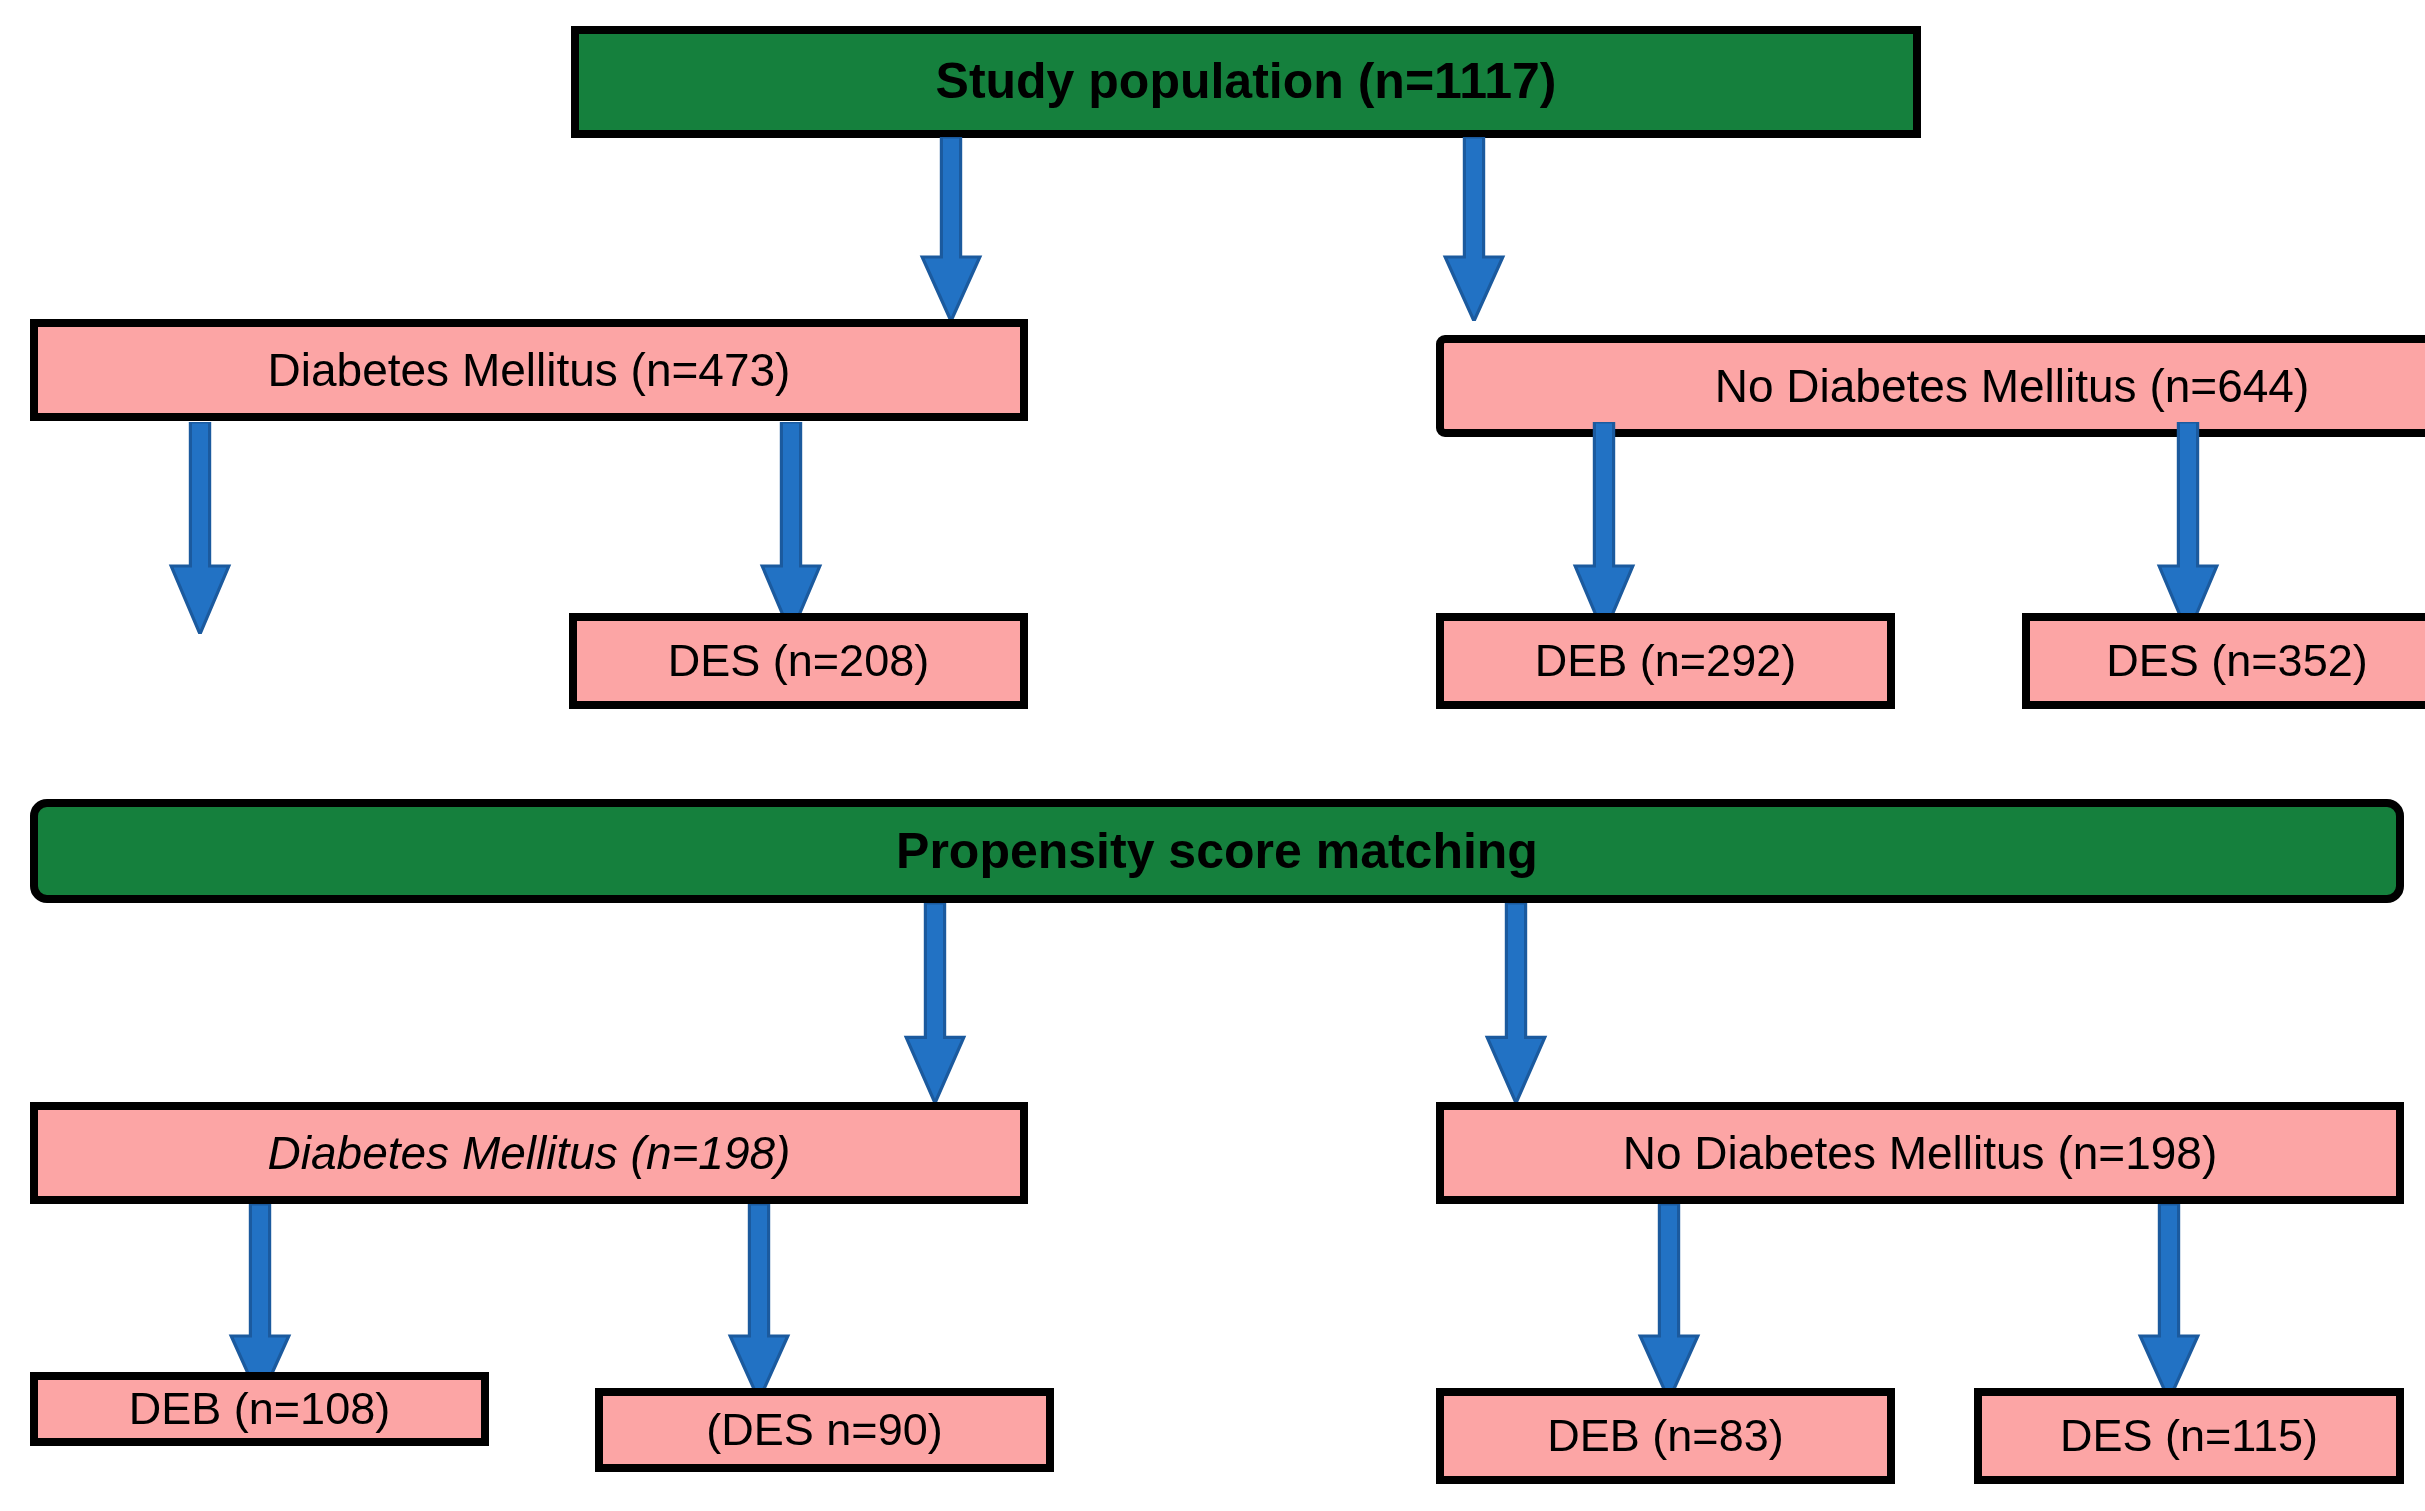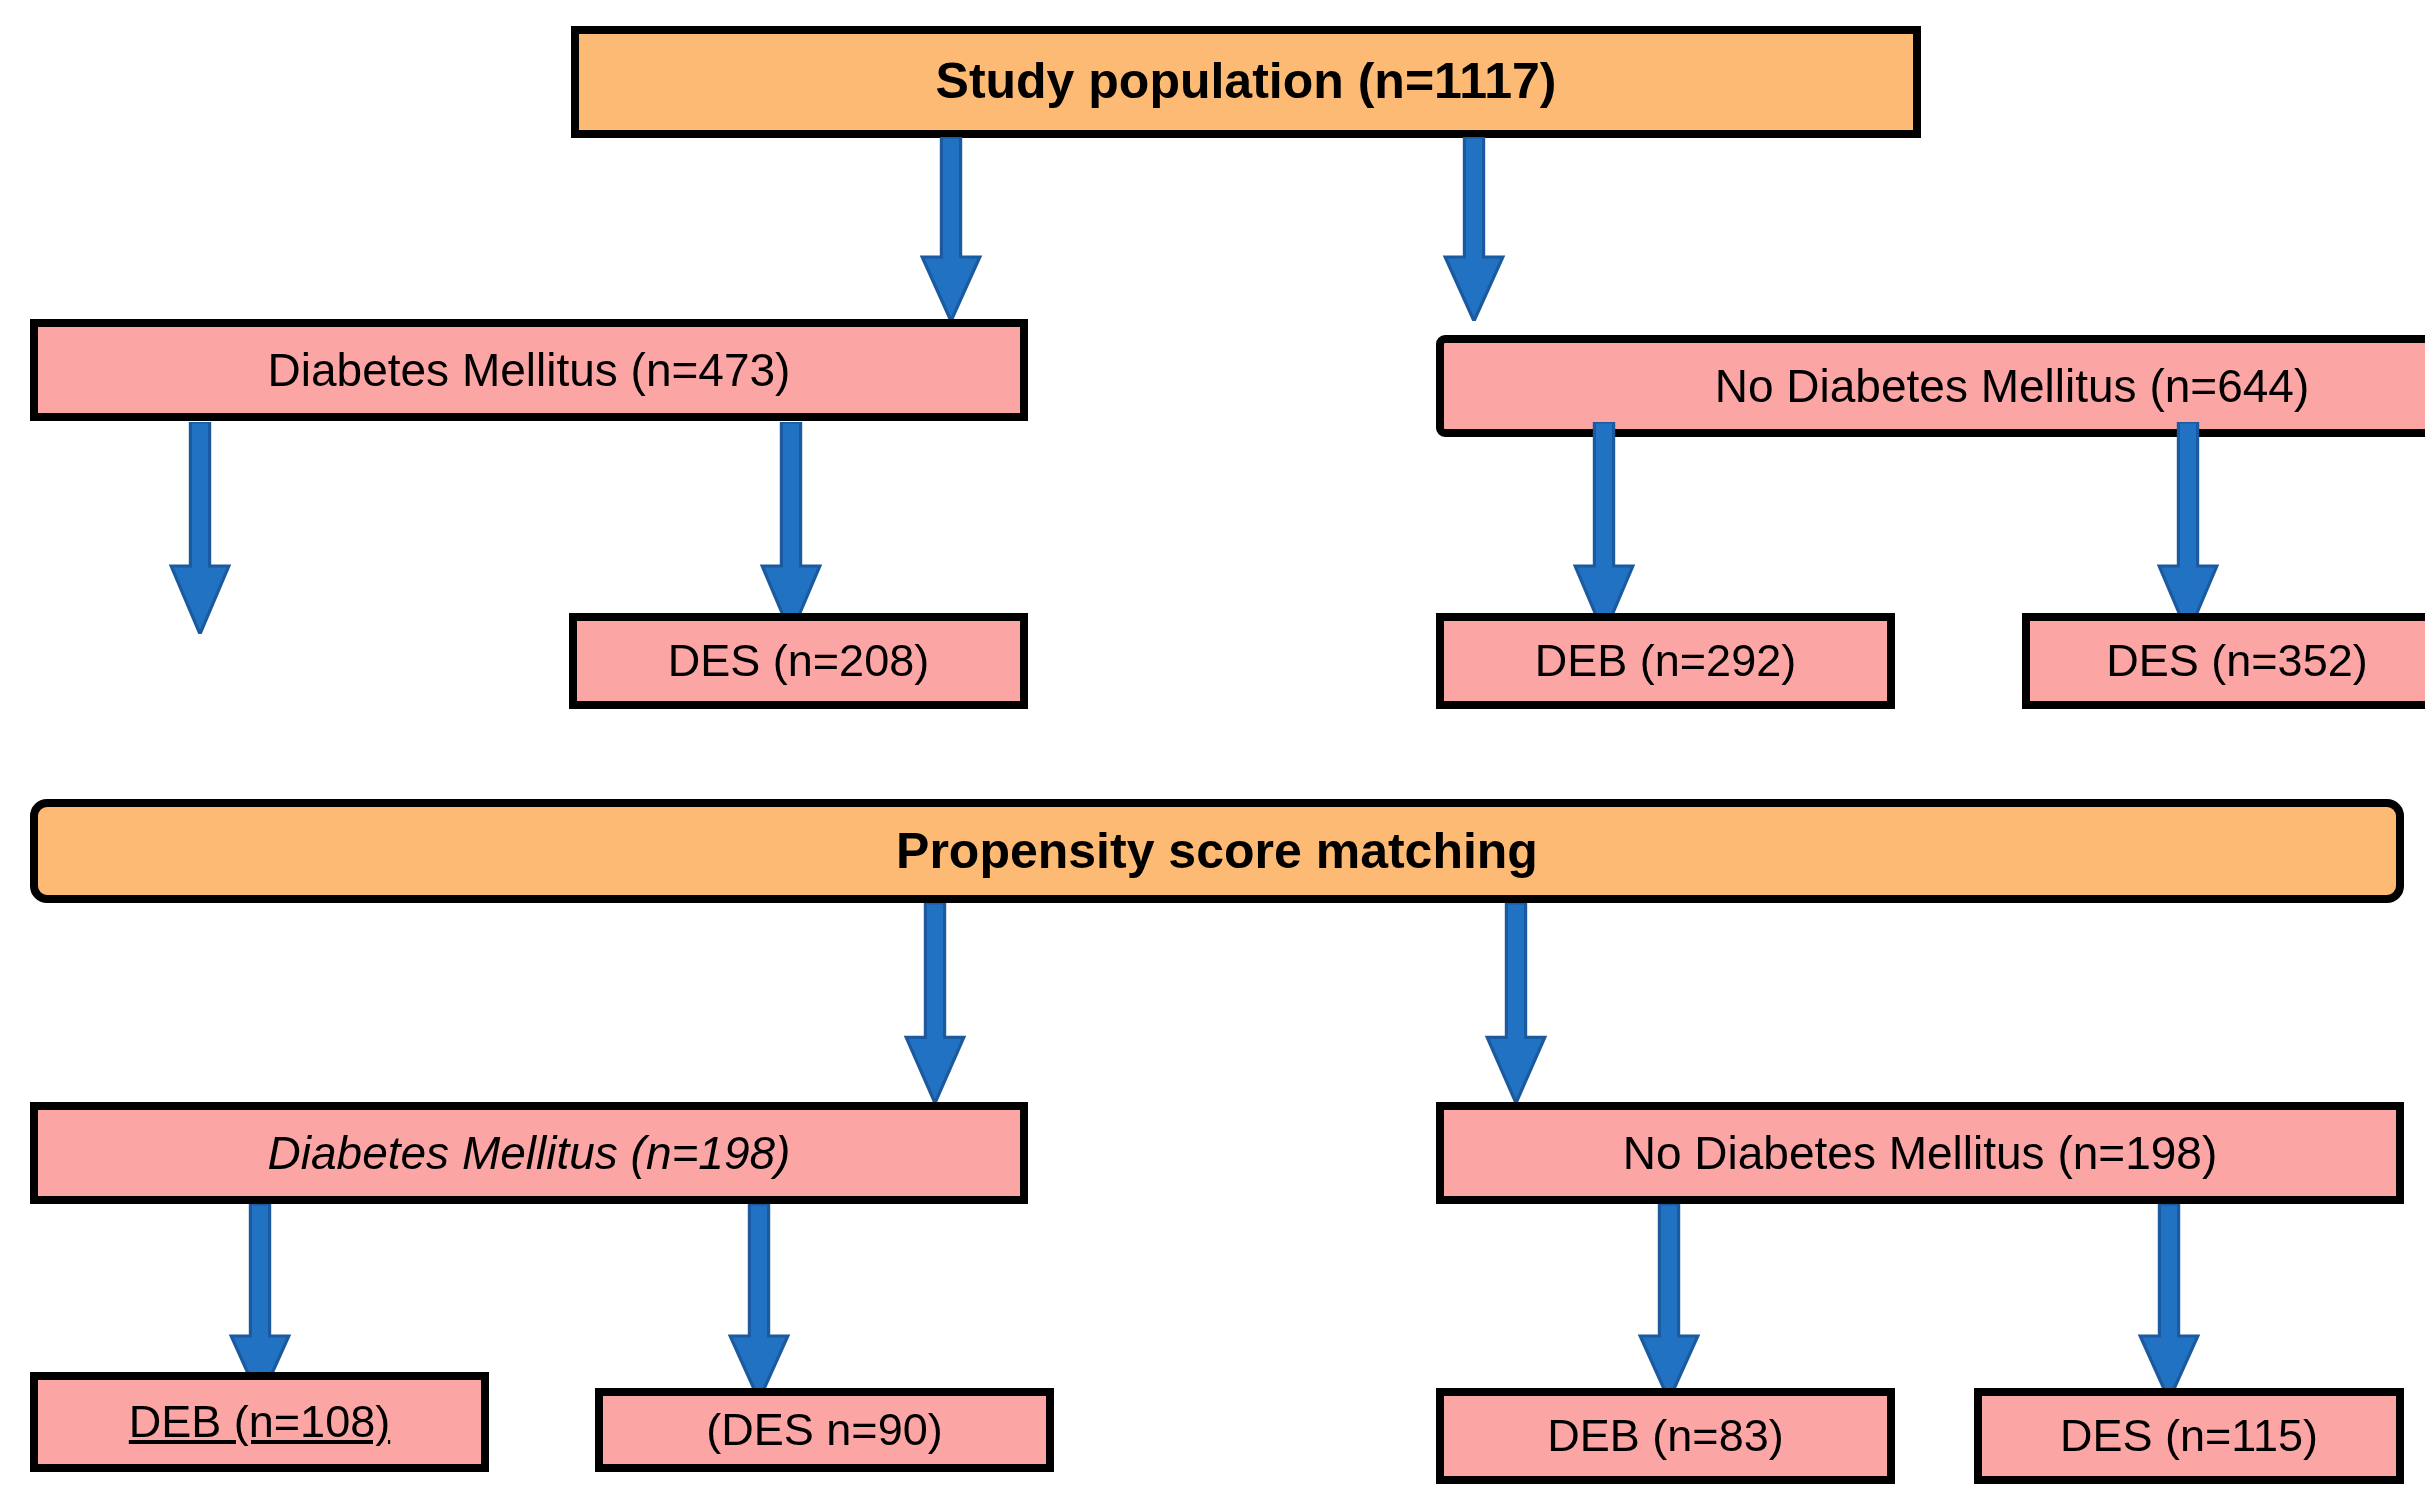--- a/index.html
+++ b/index.html
@@ -26,21 +26,21 @@
     background: #fca5a5;
     display: flex;
     align-items: center;
     justify-content: center;
     text-align: center;
     color: #000000;
     line-height: 1.05;
     white-space: nowrap;
   }
   .node.banner {
-    background: #fdba74;
+    background: #15803d;
     font-weight: bold;
   }
   .node .label {
     display: block;
     padding: 0 8px;
   }
 
   
   .fs-title   { font-size: 50px; }
   .fs-group   { font-size: 46px; }
@@ -149,21 +149,21 @@
     <svg width="96" height="196" viewBox="0 0 120 245">
       <polygon points="48,0 72,0 72,165 96,165 60,245 24,165 48,165" fill="#2272C4" stroke="#1B5A9E" stroke-width="4" stroke-linejoin="miter"></polygon>
     </svg>
   </div>
   <div class="arrow" style="left:2121px; top:1204px;">
     <svg width="96" height="196" viewBox="0 0 120 245">
       <polygon points="48,0 72,0 72,165 96,165 60,245 24,165 48,165" fill="#2272C4" stroke="#1B5A9E" stroke-width="4" stroke-linejoin="miter"></polygon>
     </svg>
   </div>
 
-  <div class="node fs-leaf" style="left:30px; top:1372px; width:459px; height:100px;text-decoration:underline;">
+  <div class="node fs-leaf" style="left:30px; top:1372px; width:459px; height:74px;">
     <span class="label">DEB (n=108)</span>
   </div>
   <div class="node fs-leaf" style="left:595px; top:1388px; width:459px; height:84px;">
     <span class="label">(DES n=90)</span>
   </div>
   <div class="node fs-leaf" style="left:1436px; top:1388px; width:459px; height:96px;">
     <span class="label">DEB (n=83)</span>
   </div>
   <div class="node fs-leaf" style="left:1974px; top:1388px; width:430px; height:96px;">
     <span class="label">DES (n=115)</span>

